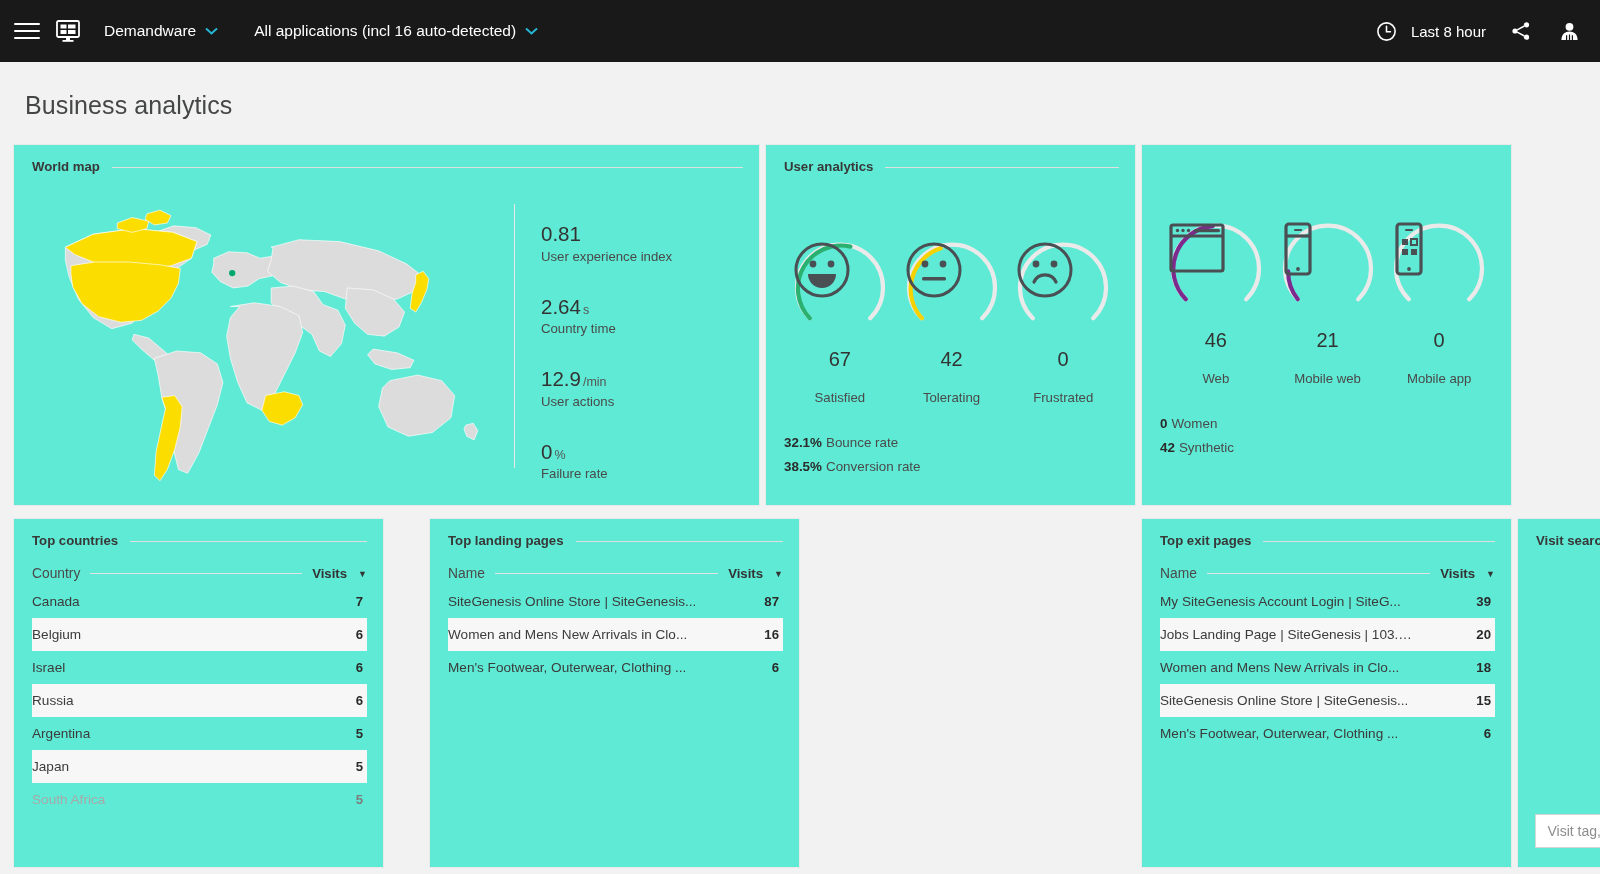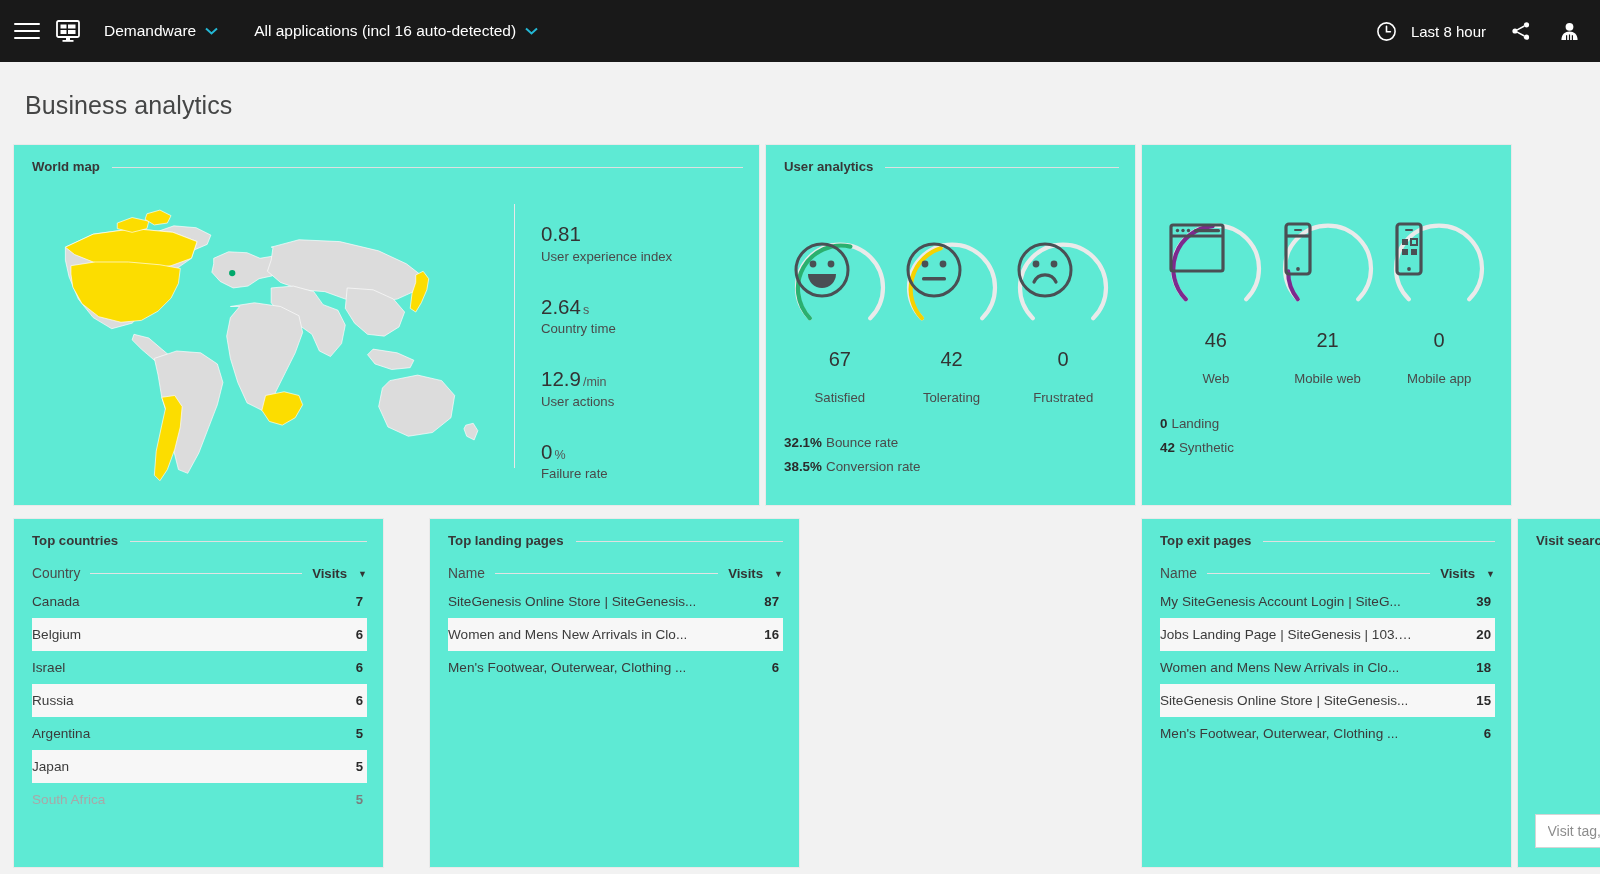--- a/index.html
+++ b/index.html
@@ -423,21 +423,21 @@
                   <circle cx="18" cy="48" r="1.9" fill="#4a4f54"></circle>
                 </svg>
               </div>
             </div>
             <div class="g-num">0</div>
             <div class="g-lbl">Mobile app</div>
           </div>
         </div>
         <div class="g-foot">
           <div class="g-foot-row">
-            <b>0</b><span>Landing</span>
+            <b>0</b><span>Women</span>
           </div>
           <div class="g-foot-row">
             <b>42</b><span>Synthetic</span>
           </div>
         </div>
       </div>
     </div>
   </div>
 
   <div class="cellwrap" style="grid-column:4; grid-row:1;"></div>

